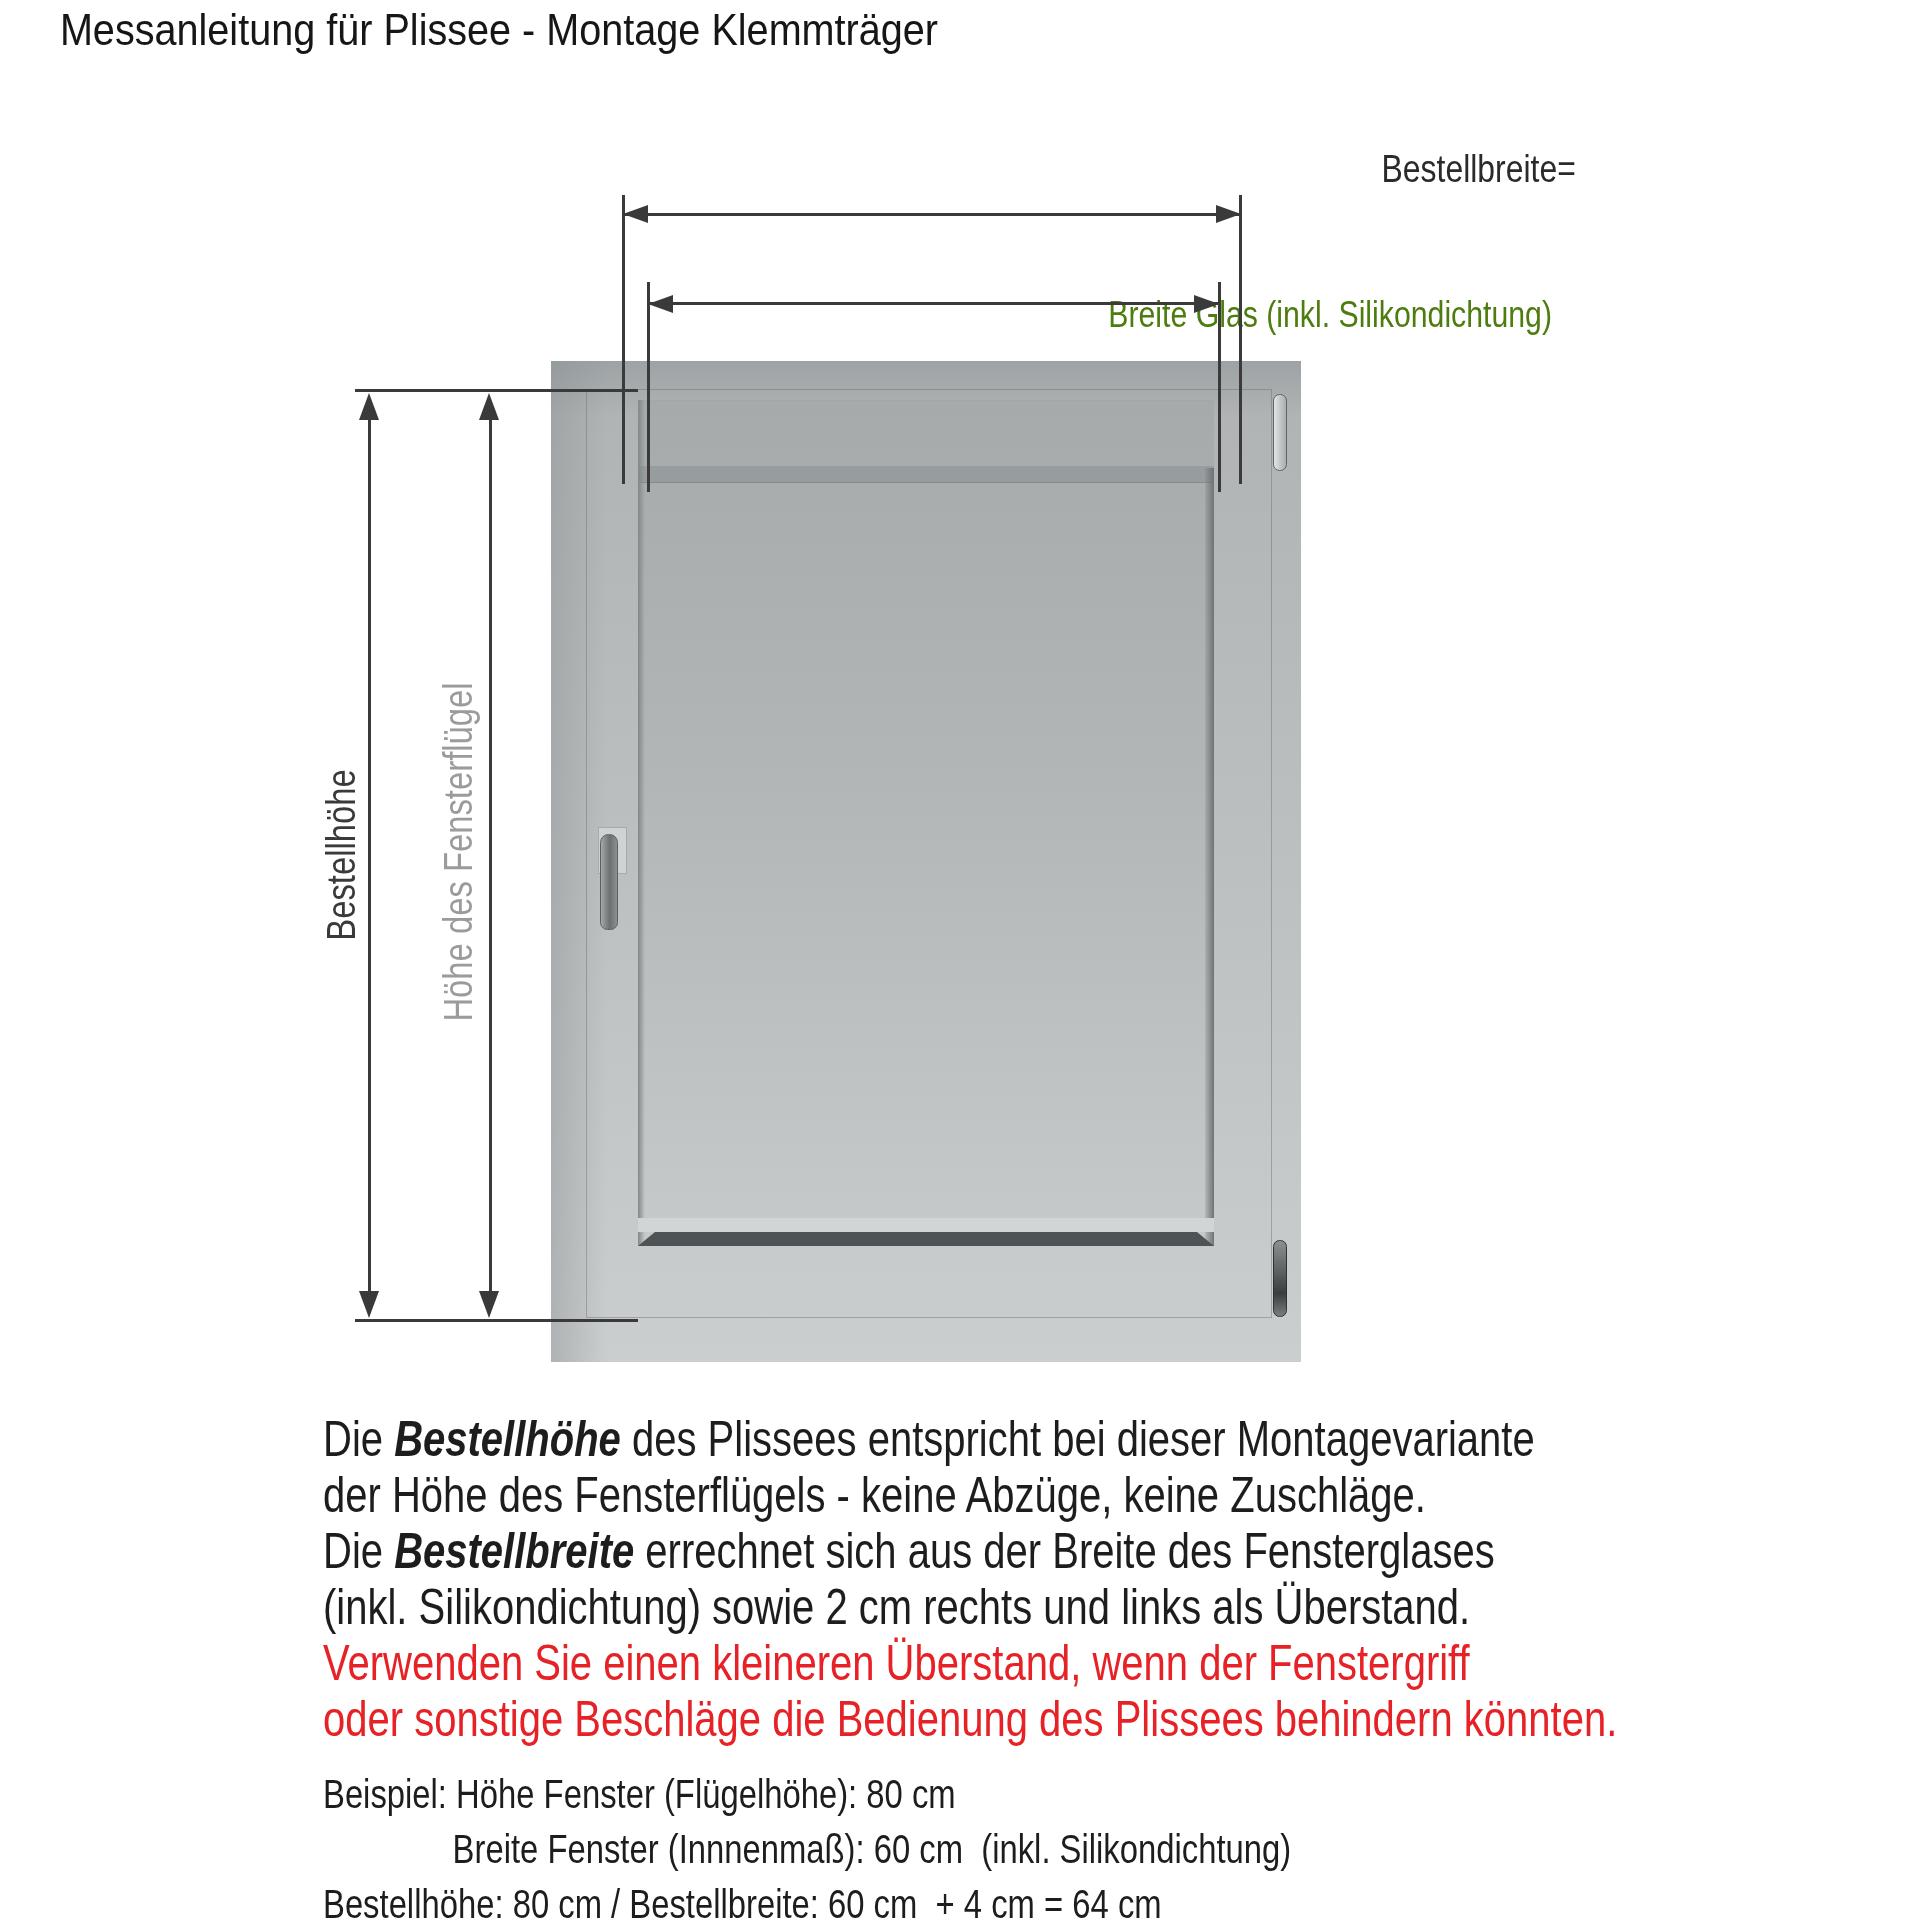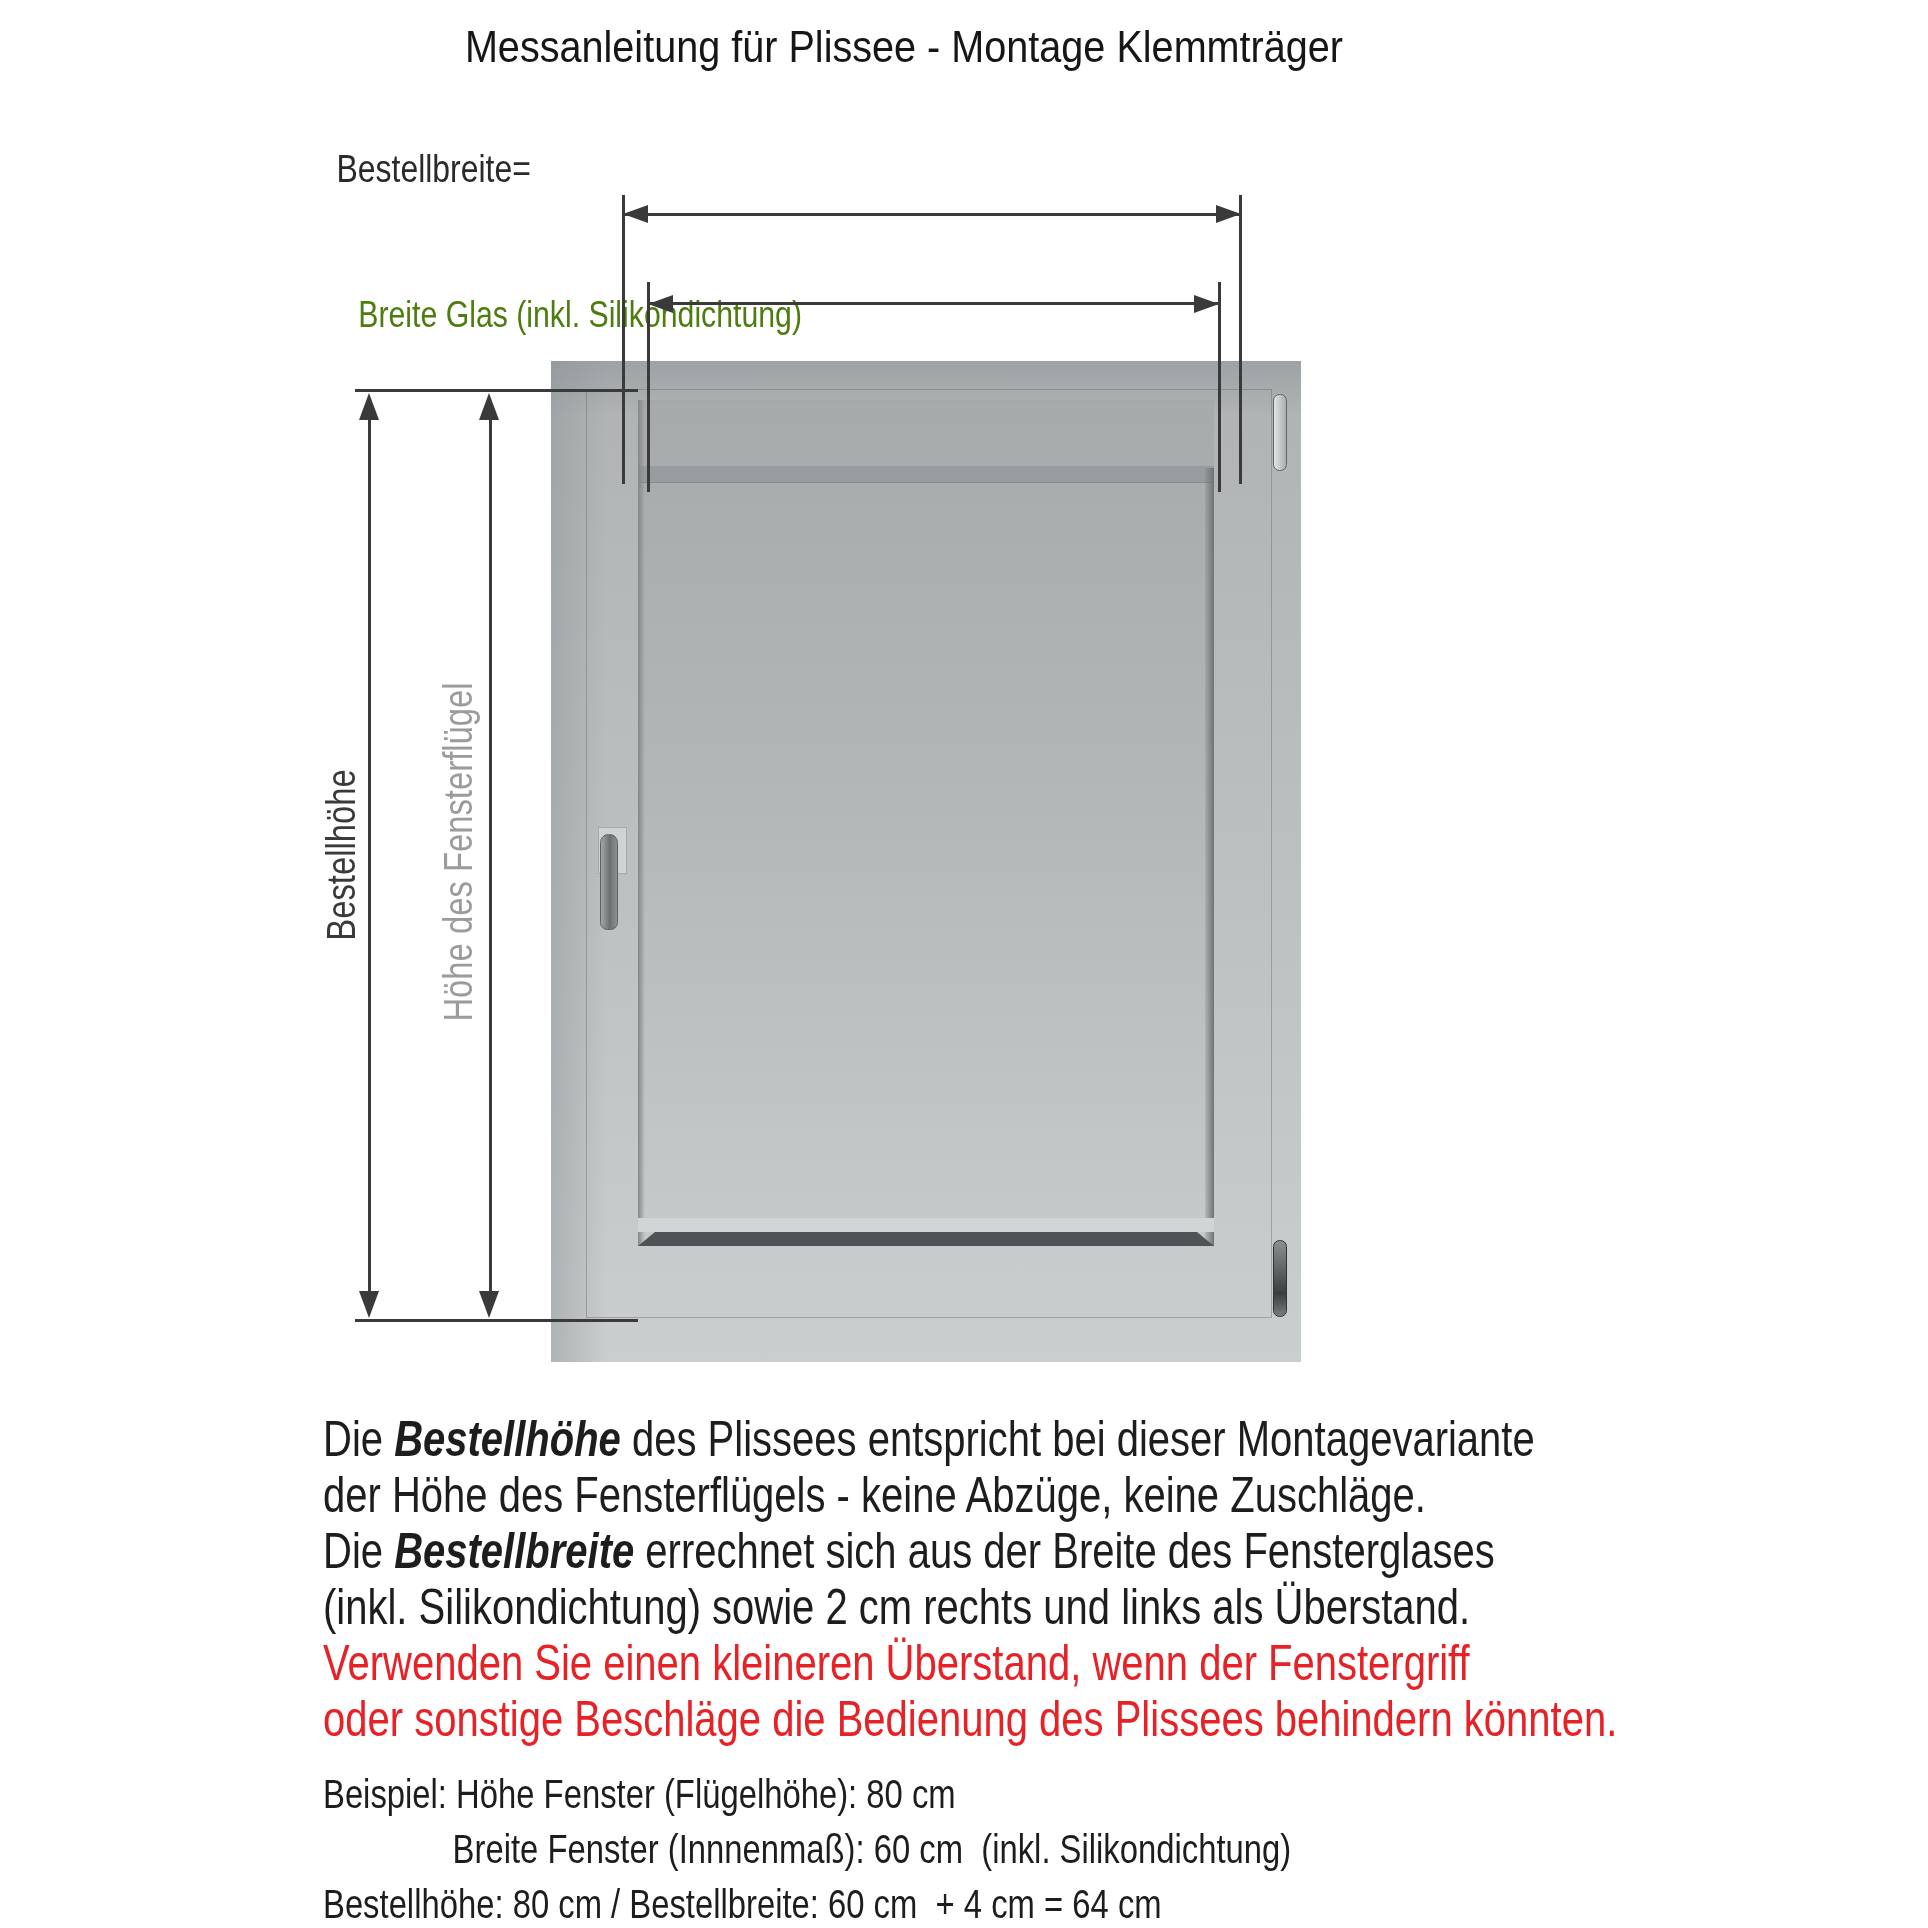--- a/index.html
+++ b/index.html
@@ -1,23 +1,23 @@
 <!DOCTYPE html>
 <html style="font-size:15px"><head>
 <meta charset="utf-8">
 <style>
   html,body { margin:0; padding:0; background:#ffffff; }
   .page {
     position:relative; width:1928px; height:1928px; background:#ffffff;
     font-family:"Liberation Sans", sans-serif; overflow:hidden; color:#1d1d1d;
   }
   
-  .title-wrap { position:absolute; left:0; top:21px; width:1808px; text-align:center; }
+  .title-wrap { position:absolute; left:0; top:4px; width:1808px; }
   .title-wrap span { display:inline-block; font-size:45px; color:#161616; transform:scaleX(0.88); transform-origin:center top; white-space:pre; }
-  .clabel { position:absolute; left:276px; width:1318px; text-align:left; white-space:pre; }
+  .clabel { position:absolute; left:276px; width:1318px; text-align:right; white-space:pre; }
   .clabel span { display:inline-block; transform:scaleX(0.84); transform-origin:center top; white-space:pre; }
   .lbl-bestellbreite { top:105px; font-size:38px; color:#2a2a2a; }
   .lbl-glass-plus { top:164px; font-size:36px; color:#9b9b9b; }
   .lbl-glass-plus .red { color:#cf3b39; }
   .lbl-glass { top:252px; font-size:36px; color:#4d7c0f; }
 
   
   .win-frame { position:absolute; left:551px; top:361px; width:750px; height:1001px;
     background:linear-gradient(180deg,#9da2a4 0px,#b0b4b5 56px,#bec1c2 55%,#cbcecf 100%); }
   .win-frame-left { position:absolute; left:551px; top:361px; width:56px; height:1001px;

